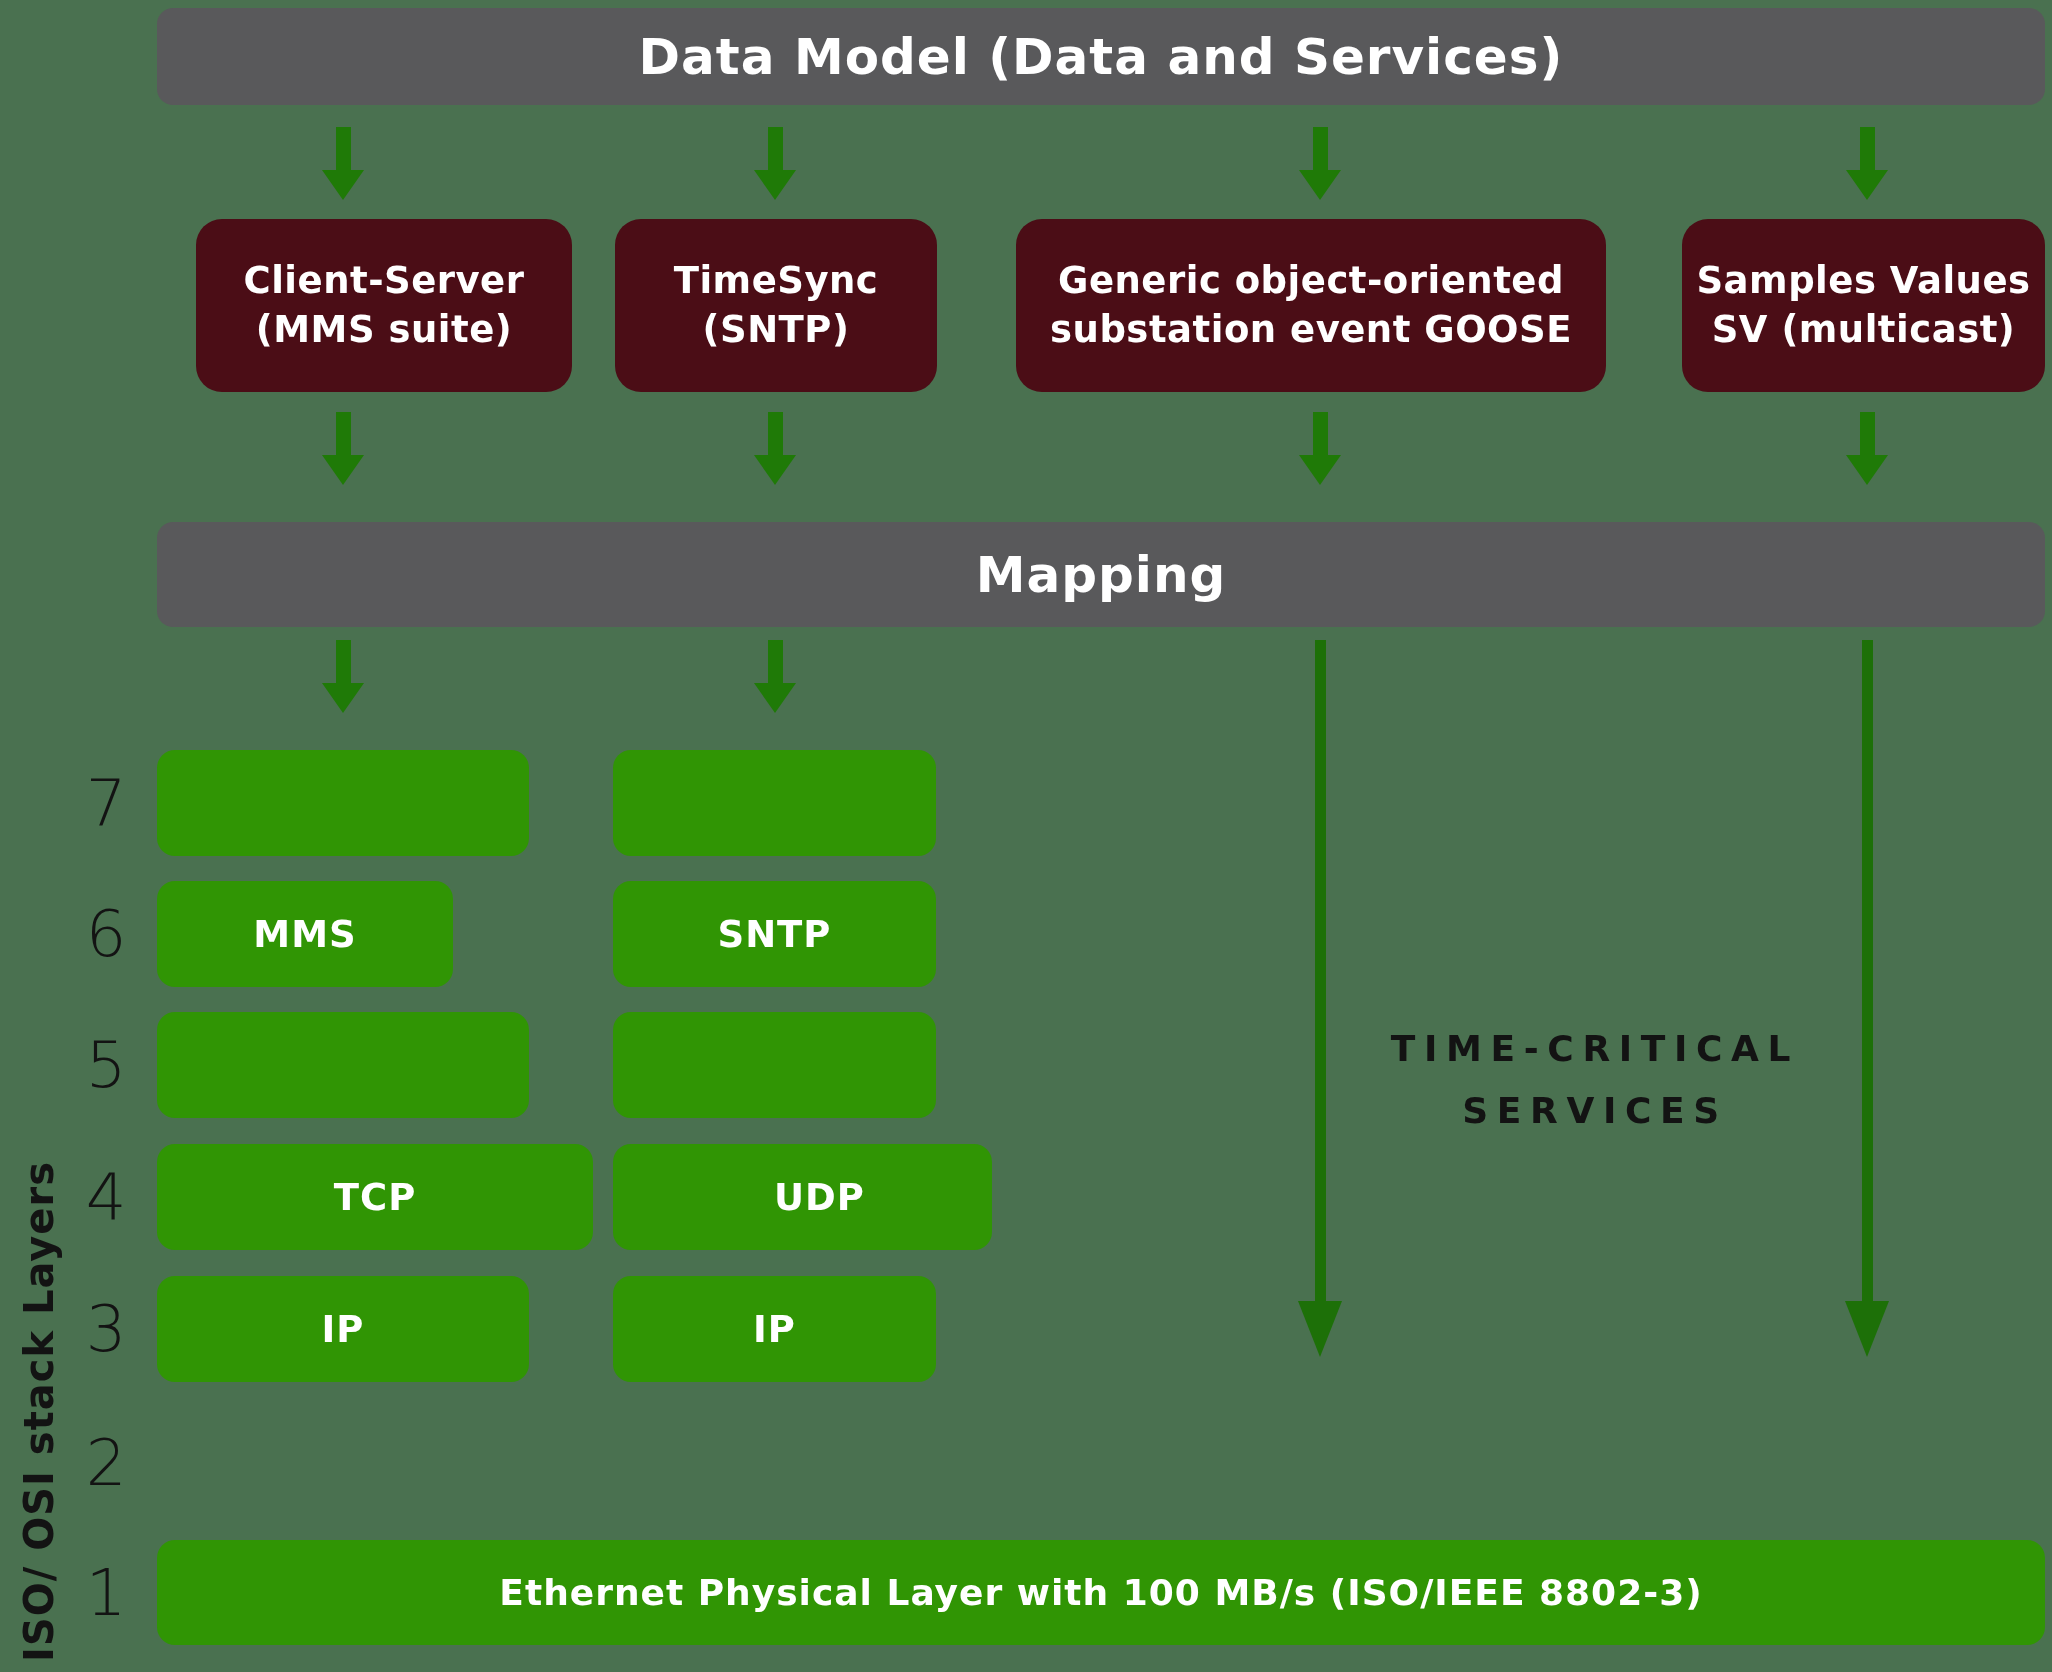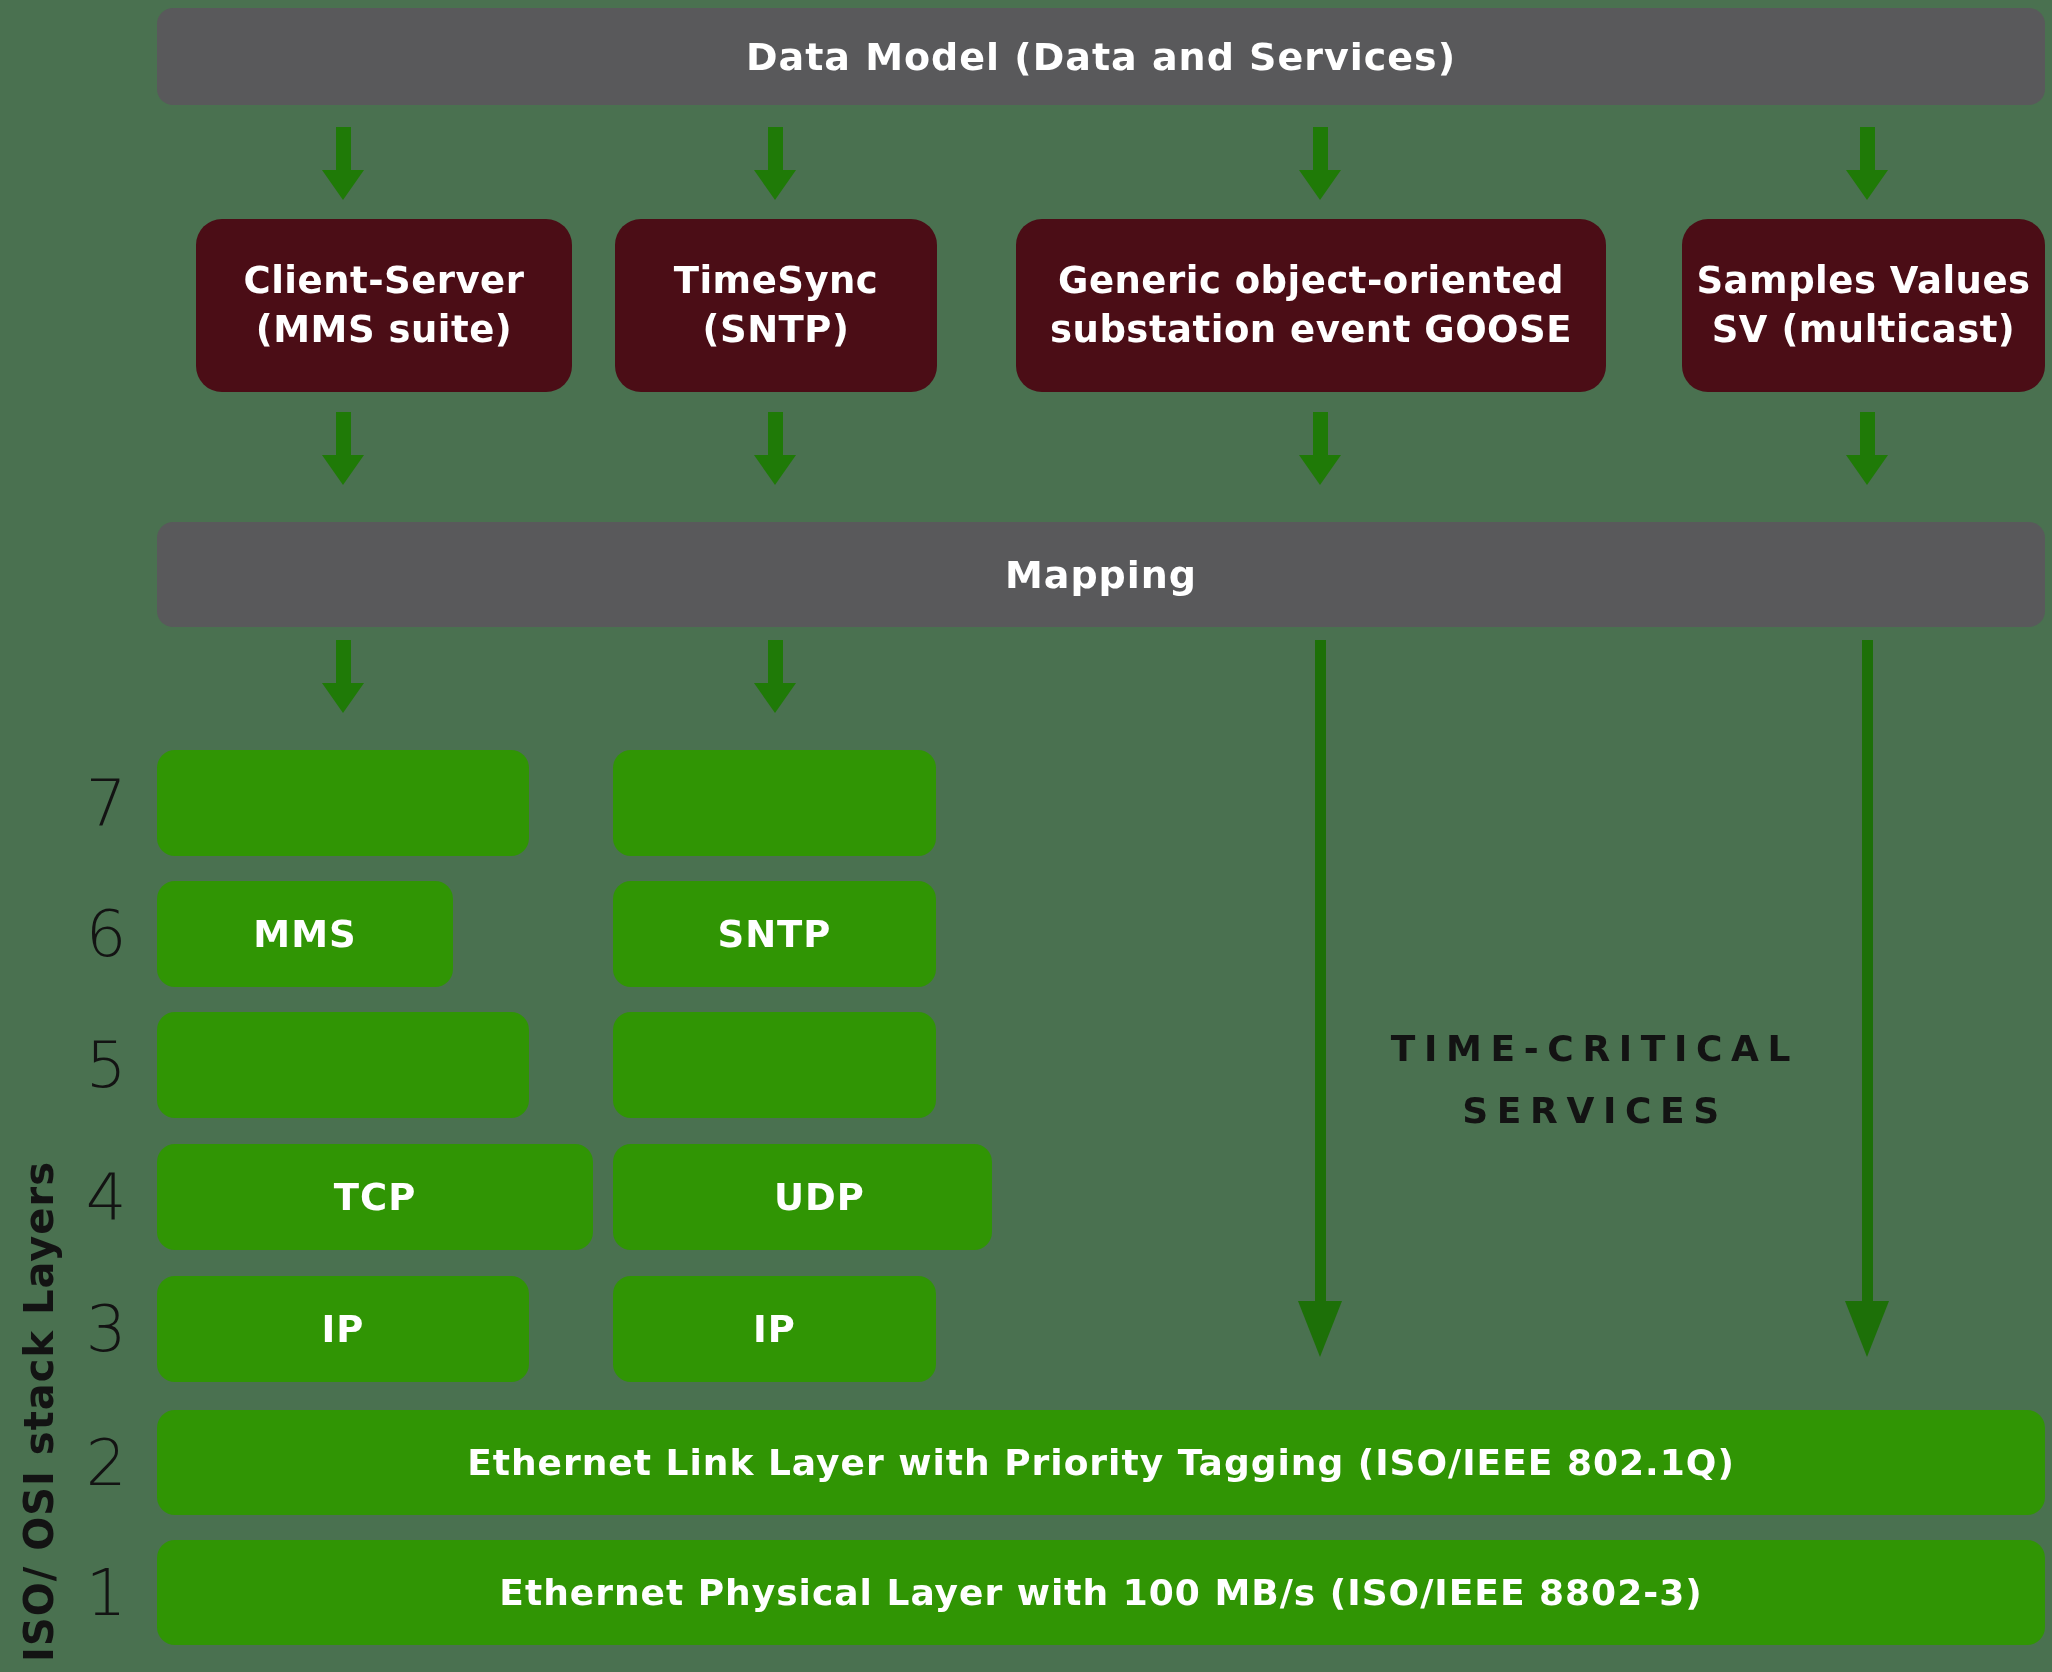--- a/index.html
+++ b/index.html
@@ -5,21 +5,21 @@
   :root{
     --bg:#4a7150; --grayBar:#59595b; --maroon:#4b0d16; --green:#309504;
     --arrow:#1f7a07; --arrowLong:#1d7008; --ink:#131313; --white:#ffffff;
   }
   *{margin:0;padding:0;box-sizing:border-box;}
   html,body{background:var(--bg);}
   body{font-family:"DejaVu Sans","Liberation Sans",sans-serif;}
   #canvas{position:relative;width:2052px;height:1672px;background:var(--bg);overflow:hidden;}
 
   .bar-gray{position:absolute;left:157px;width:1888px;background:var(--grayBar);
-    border-radius:16px;color:var(--white);font-weight:bold;font-size:38px;
+    border-radius:16px;color:var(--white);font-weight:bold;font-size:50px;
     display:flex;align-items:center;justify-content:center;letter-spacing:1px;}
 
   .proto-box{position:absolute;top:219px;height:173px;background:var(--maroon);
     border-radius:26px;color:var(--white);font-weight:bold;font-size:37px;
     display:flex;flex-direction:column;align-items:center;justify-content:center;
     text-align:center;line-height:1.32;letter-spacing:0.5px;}
 
   .green-box{position:absolute;background:var(--green);border-radius:18px;
     color:var(--white);font-weight:bold;font-size:37px;letter-spacing:1px;
     display:flex;align-items:center;justify-content:center;text-align:center;}
@@ -148,18 +148,17 @@
 
   <div class="green-box" style="left:157px;top:1012px;width:372px;height:106px;"></div>
   <div class="green-box" style="left:613px;top:1012px;width:323px;height:106px;"></div>
 
   <div class="green-box" style="left:157px;top:1144px;width:436px;height:106px;">TCP</div>
   <div class="green-box" style="left:613px;top:1144px;width:379px;height:106px;padding-left:34px;">UDP</div>
 
   <div class="green-box" style="left:157px;top:1276px;width:372px;height:106px;">IP</div>
   <div class="green-box" style="left:613px;top:1276px;width:323px;height:106px;">IP</div>
 
-  <div class="green-box" style="left:157px;top:1410px;width:1888px;height:105px;font-size:36px;">Ethernet Link Layer with Priority Tagging (ISO/IEEE 802.1Q)</div>
   <div class="green-box" style="left:157px;top:1540px;width:1888px;height:105px;font-size:36px;">Ethernet Physical Layer with 100 MB/s (ISO/IEEE 8802-3)</div>
 
   <div class="axis-label">ISO/ OSI stack Layers</div>
 
 </div>
 
 </body></html>

